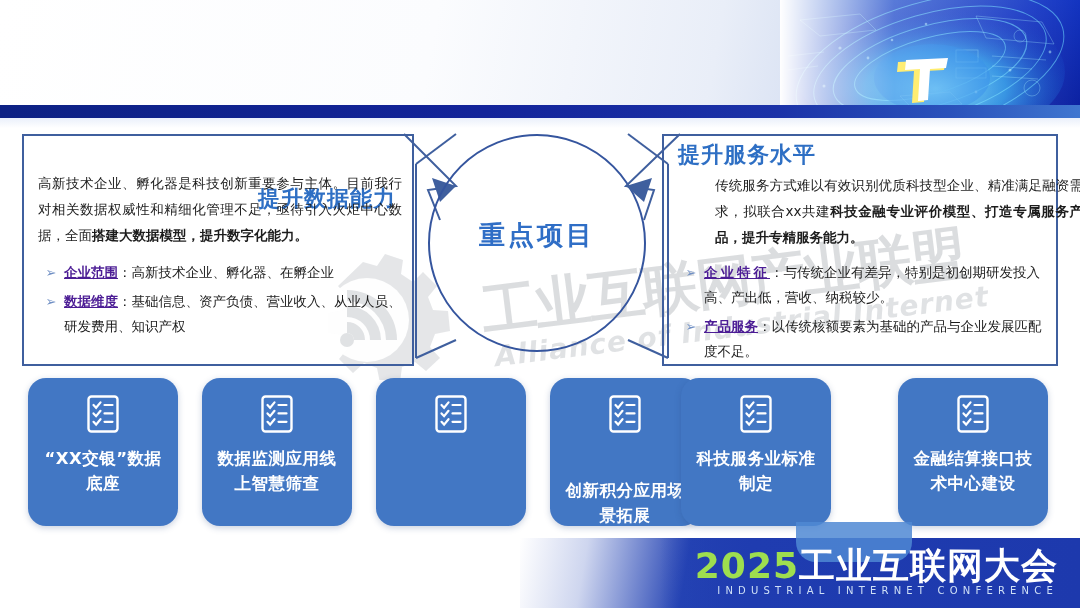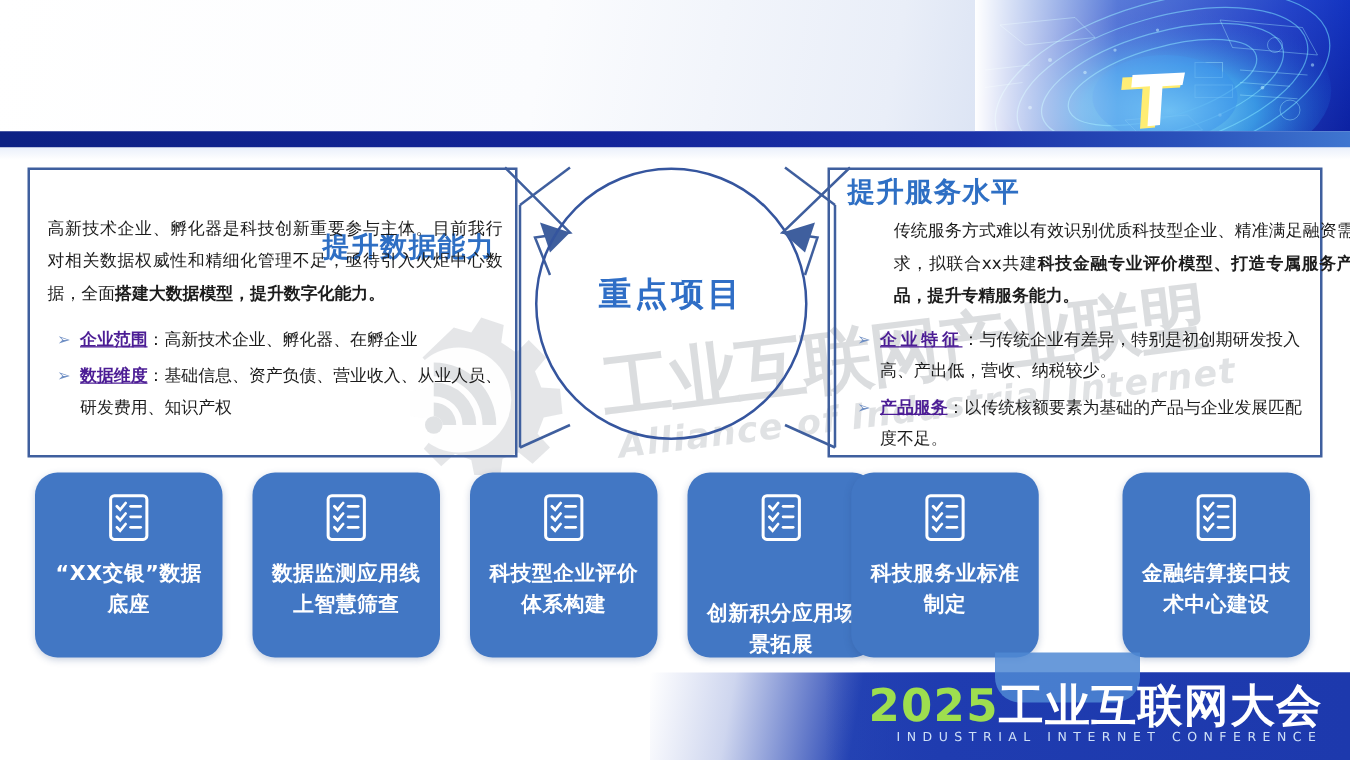--- a/index.html
+++ b/index.html
@@ -337,21 +337,20 @@
             <g stroke="#ffffff" stroke-width="2.2" fill="none" stroke-linecap="round">
               <path d="M7.5,11 l2.6,2.8 l4.4,-5.4"></path>
               <path d="M7.5,19.4 l2.6,2.8 l4.4,-5.4"></path>
               <path d="M7.5,27.8 l2.6,2.8 l4.4,-5.4"></path>
               <path d="M18.5,11 h8"></path>
               <path d="M18.5,19.4 h8"></path>
               <path d="M18.5,27.8 h8"></path>
             </g>
           </svg>
       </span>
-      <span class="ctext">科技型企业评价体系构建</span>
     </div>
     <div class="card" style="left:550px;gap:32px;">
       <span class="ico">
         <svg width="34" height="40" viewBox="0 0 34 40">
             <rect x="2.5" y="2.5" width="29" height="35" rx="3" fill="none" stroke="#ffffff" stroke-width="2.4"></rect>
             <g stroke="#ffffff" stroke-width="2.2" fill="none" stroke-linecap="round">
               <path d="M7.5,11 l2.6,2.8 l4.4,-5.4"></path>
               <path d="M7.5,19.4 l2.6,2.8 l4.4,-5.4"></path>
               <path d="M7.5,27.8 l2.6,2.8 l4.4,-5.4"></path>
               <path d="M18.5,11 h8"></path>

